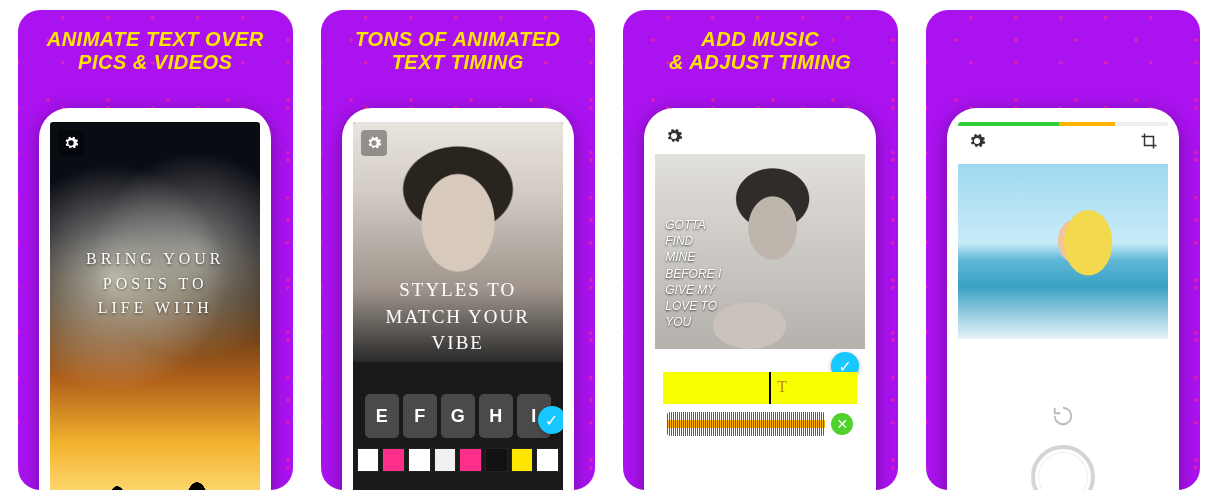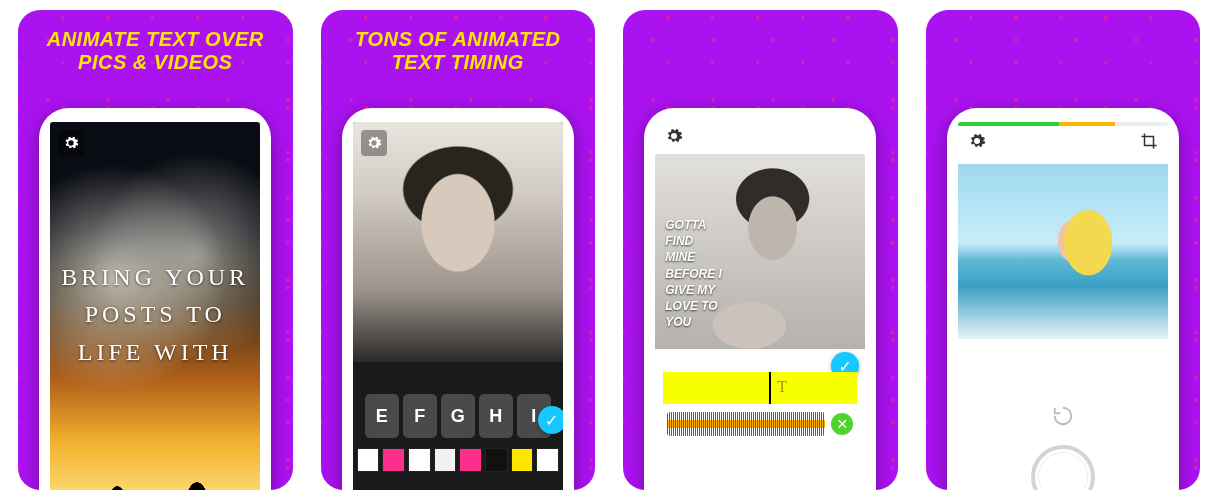--- a/index.html
+++ b/index.html
@@ -82,21 +82,21 @@
     width: 26px; height: 26px;
     background: rgba(255,255,255,.25);
     border-radius: 4px;
     display: flex; align-items: center; justify-content: center;
   }
   .gear-btn.dark { background: rgba(0,0,0,.35); }
   .overlay-serif {
     position: absolute; left: 10px; right: 10px; top: 100px;
     color: #fff;
     font-family: Georgia, serif;
-    font-size: 24px;
+    font-size: 16px;
     letter-spacing: 4px;
     text-align: center;
     line-height: 1.55;
     white-space: pre-line;
     text-shadow: 0 1px 3px rgba(0,0,0,.6);
   }
   .overlay-serif .fade { color: #d88a2a; }
   .check {
     width: 28px; height: 28px; border-radius: 50%;
     background: #17c7ff;
@@ -154,21 +154,21 @@
     position: absolute; left: 0; right: 0; top: 32px; height: 195px;
     background:
       radial-gradient(ellipse 40px 52px at 56% 38%, #c2b1a2 60%, transparent 62%),
       radial-gradient(ellipse 60px 50px at 56% 23%, #35302b 60%, transparent 62%),
       radial-gradient(ellipse 60px 38px at 45% 88%, #cdbfb0 60%, transparent 62%),
       linear-gradient(180deg, #e0dbd3 0%, #b5afa6 100%);
     filter: grayscale(.5) contrast(1.05);
   }
   .p3-overlay {
     position: absolute; left: 10px; top: 95px;
-    color: #fff; font-style: italic; font-weight: 700;
+    color: #fff; font-style: italic; font-weight: 400;
     font-size: 12px; line-height: 1.35;
     text-shadow: 0 1px 2px rgba(0,0,0,.7);
     white-space: pre-line;
   }
   .p3-timeline {
     position: absolute; left: 8px; right: 8px; top: 250px;
     height: 32px;
     display: flex;
   }
   .tl-a { flex: 1; background: #f7ff00; }
@@ -266,20 +266,23 @@
   <div class="headline">TONS OF ANIMATED
 TEXT TIMING</div>
   <div class="phone">
     <div class="screen p2-screen">
       <div class="portrait"></div>
       <div class="gear-btn dark">
         <svg viewBox="0 0 24 24" width="16" height="16" fill="#fff">
             <path d="M12 8a4 4 0 100 8 4 4 0 000-8zm9 4l2 1-1 3-2-.5a8 8 0 01-1.5 1.5l.5 2-3 1-1-2a8 8 0 01-2 0l-1 2-3-1 .5-2A8 8 0 017 16l-2 .5-1-3 2-1a8 8 0 010-2l-2-1 1-3 2 .5A8 8 0 018.5 5.5L8 3.5l3-1 1 2a8 8 0 012 0l1-2 3 1-.5 2A8 8 0 0119.5 7l2-.5 1 3-2 1a8 8 0 010 2z"></path>
           </svg>
       </div>
+      <div class="p2-text">STYLES TO
+MATCH YOUR
+VIBE</div>
       <div class="key-row">
         <div class="key">E</div>
         <div class="key">F</div>
         <div class="key">G</div>
         <div class="key">H</div>
         <div class="key">I</div>
       </div>
       <div class="swatch-row">
         <div class="swatch" style="background:#fff"></div>
         <div class="swatch" style="background:#ff2e8b"></div>
@@ -290,20 +293,22 @@
         <div class="swatch" style="background:#ffe600"></div>
         <div class="swatch" style="background:#fff"></div>
       </div>
       <div class="check check-float">✓</div>
     </div>
   </div>
 </div>
 
 <div class="panel">
   <div class="confetti"></div>
+  <div class="headline">ADD MUSIC
+&amp; ADJUST TIMING</div>
   <div class="phone">
     <div class="screen p3-screen">
       <div class="p3-top">
         <div>
           <svg viewBox="0 0 24 24" fill="#333">
               <path d="M12 8a4 4 0 100 8 4 4 0 000-8zm9 4l2 1-1 3-2-.5a8 8 0 01-1.5 1.5l.5 2-3 1-1-2a8 8 0 01-2 0l-1 2-3-1 .5-2A8 8 0 017 16l-2 .5-1-3 2-1a8 8 0 010-2l-2-1 1-3 2 .5A8 8 0 018.5 5.5L8 3.5l3-1 1 2a8 8 0 012 0l1-2 3 1-.5 2A8 8 0 0119.5 7l2-.5 1 3-2 1a8 8 0 010 2z"></path>
             </svg>
         </div>
       </div>
       <div class="p3-photo"></div>

